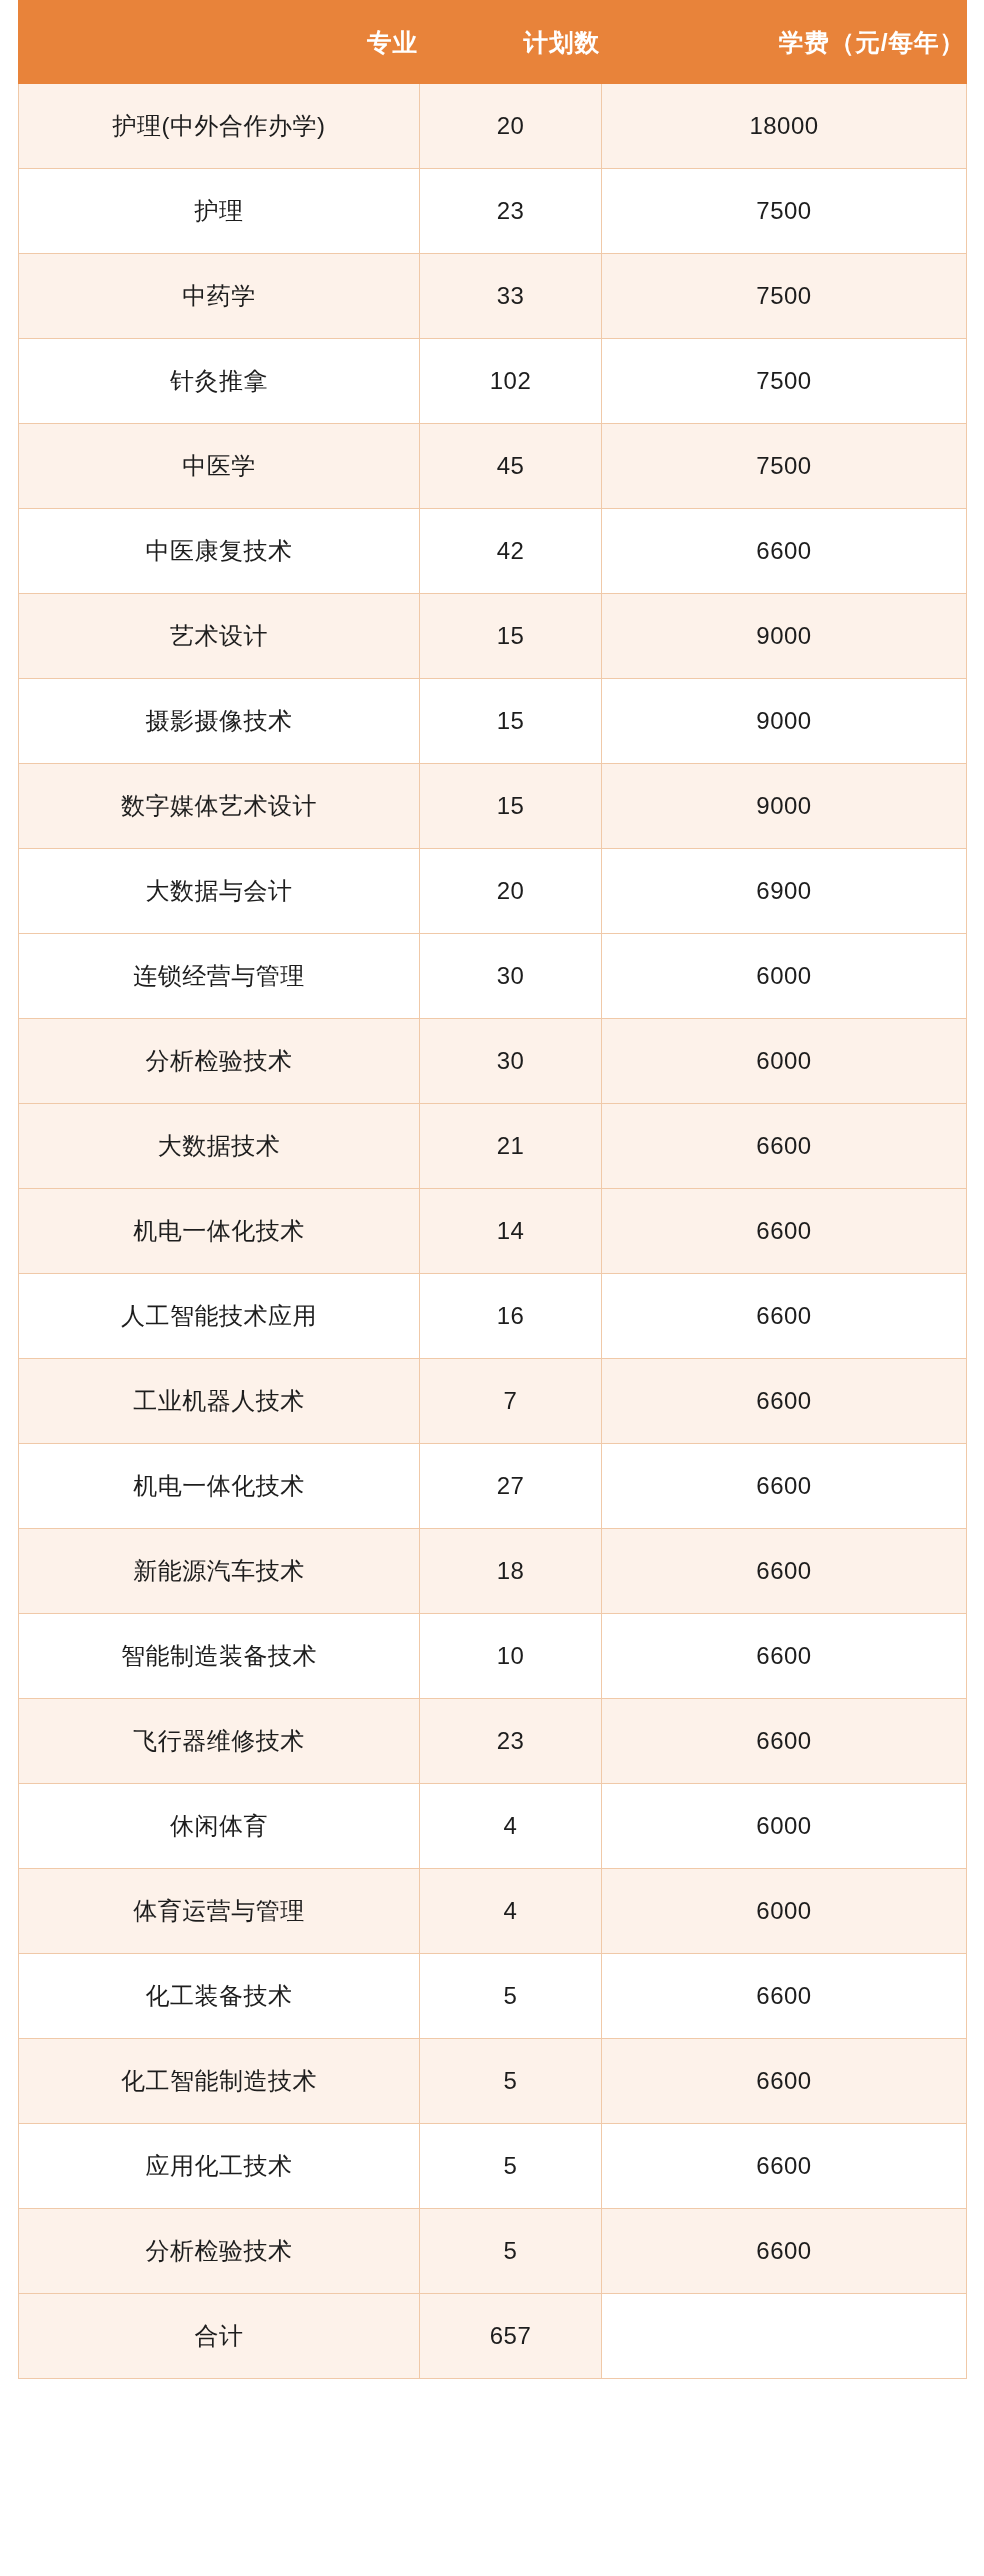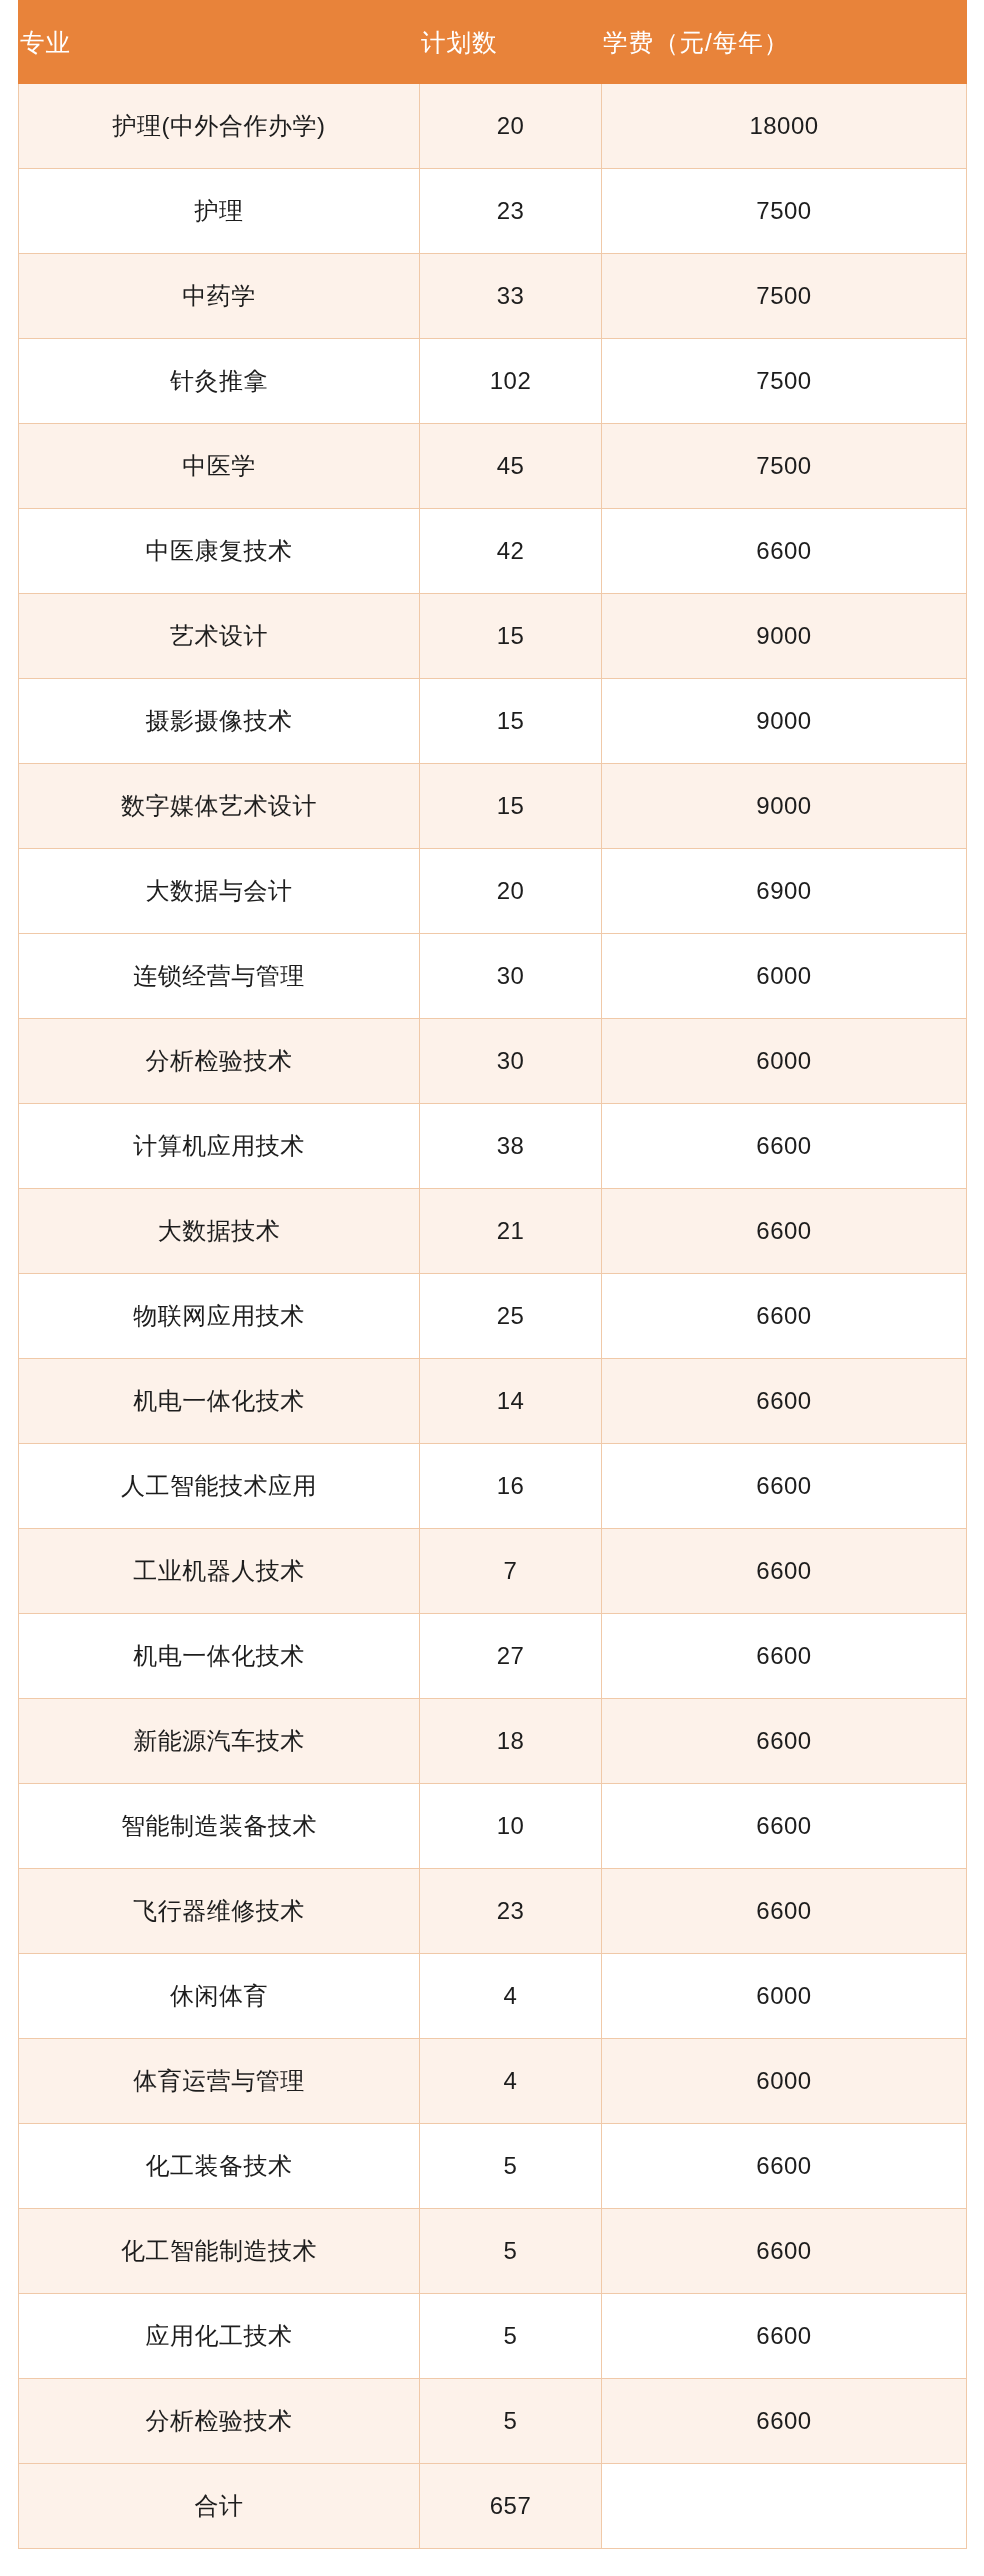--- a/index.html
+++ b/index.html
@@ -27,23 +27,23 @@
     margin: 0 auto;
   }
   table.plan-table col.c-major { width: 401px; }
   table.plan-table col.c-plan  { width: 182px; }
   table.plan-table col.c-fee   { width: 365px; }
 
   thead th {
     background: #e8833a;
     color: #ffffff;
     font-size: 24.6px;
-    font-weight: normal;
+    font-weight: bold;
     height: 80px;
-    text-align: left;
+    text-align: right;
     vertical-align: middle;
     border: 0.9px solid #e8833a;
     letter-spacing: 0.9px;
   }
   tbody td {
     height: 82px;
     text-align: center;
     vertical-align: middle;
     font-size: 24px;
     color: #1d1d1d;
@@ -126,33 +126,23 @@
       <tr class="even">
         <td>连锁经营与管理</td>
         <td>30</td>
         <td>6000</td>
       </tr>
       <tr class="odd">
         <td>分析检验技术</td>
         <td>30</td>
         <td>6000</td>
       </tr>
-      <tr class="even">
-        <td>计算机应用技术</td>
-        <td>38</td>
-        <td>6600</td>
-      </tr>
       <tr class="odd">
         <td>大数据技术</td>
         <td>21</td>
-        <td>6600</td>
-      </tr>
-      <tr class="even">
-        <td>物联网应用技术</td>
-        <td>25</td>
         <td>6600</td>
       </tr>
       <tr class="odd">
         <td>机电一体化技术</td>
         <td>14</td>
         <td>6600</td>
       </tr>
       <tr class="even">
         <td>人工智能技术应用</td>
         <td>16</td>

